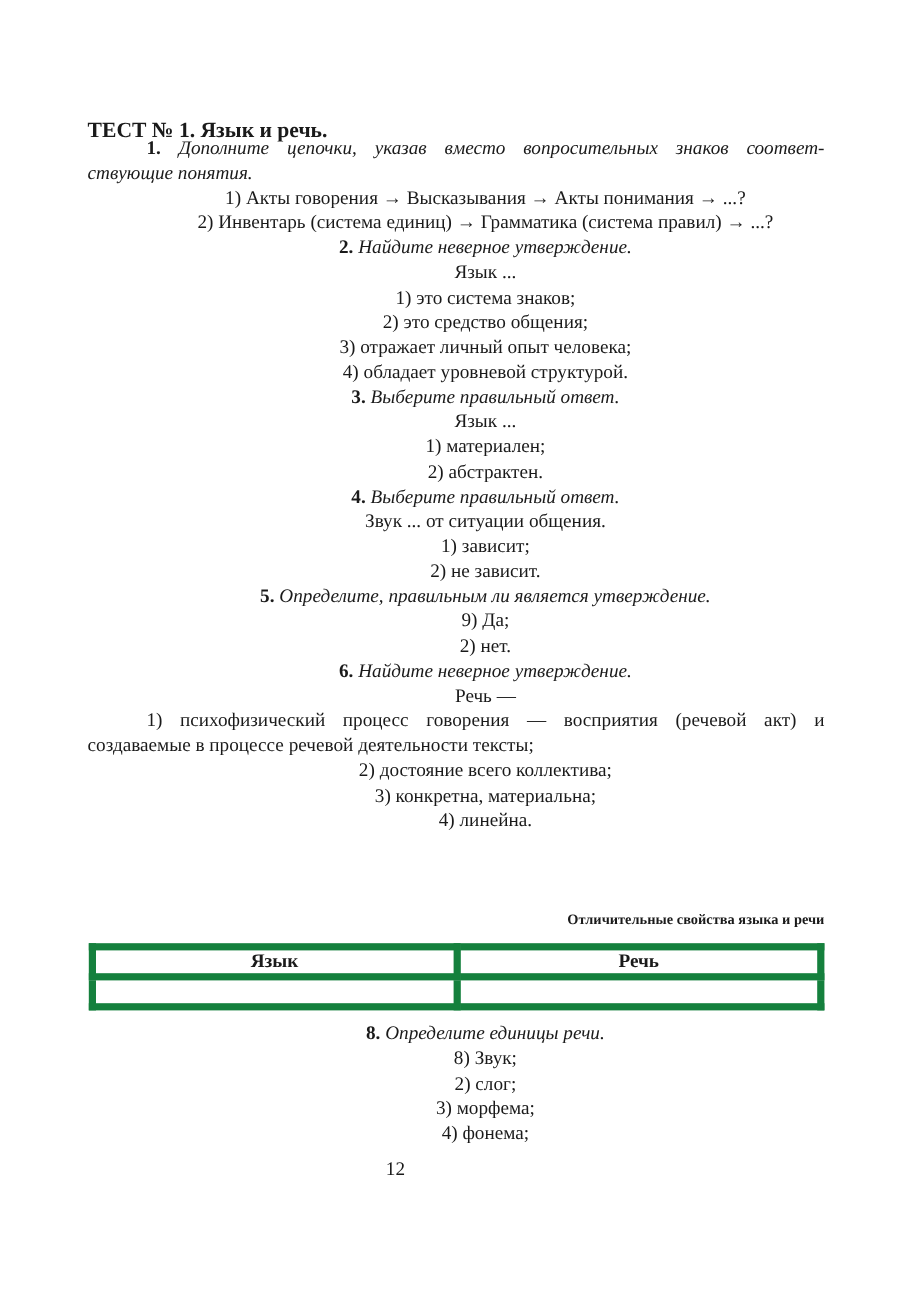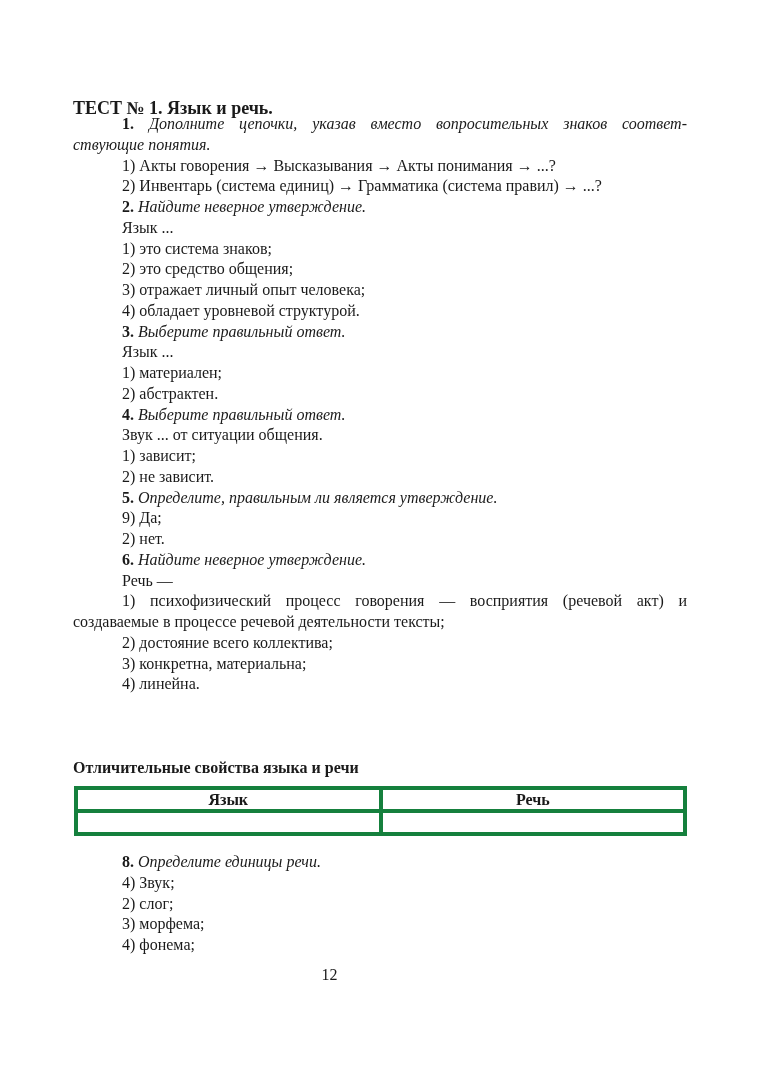--- a/index.html
+++ b/index.html
@@ -1,29 +1,29 @@
 <!DOCTYPE html>
 <html><head>
 <meta charset="utf-8">
 <style>
   html, body { margin:0; padding:0; background:#ffffff; }
   body { width:763px; height:1080px; position:relative; overflow:hidden;
          font-family:"Liberation Serif", serif; color:#1a1a1a; }
   .page { position:absolute; left:0; top:0; width:763px; height:1080px; }
   .title { position:absolute; left:73px; top:70px; font-size:18px; font-weight:bold;margin-top:28px; }
   .body { position:absolute; left:73px; top:114px; width:614px; font-size:16px; line-height:20.75px; }
-  .line { white-space:nowrap; padding-left:49px; }
+  .line { white-space:nowrap; padding-left:49px;text-align:center; }
   .para { text-align:justify; text-indent:49px; }
   .para.justify-last { text-align-last:justify; }
   .num { font-weight:bold; font-style:normal; }
   .it { font-style:italic; }
-  .caption { position:absolute; left:73px; width:614px; top:759px; text-align:left;
-             font-weight:bold; font-size:16px; }
+  .caption { position:absolute; left:73px; width:614px; top:759px; text-align:right;
+             font-weight:bold; font-size:12px; }
   table.tbl { position:absolute; left:74px; top:786px; width:613px; border-collapse:collapse; }
-  table.tbl td, table.tbl th { border:4px solid #15803d; height:19px; padding:0; font-size:16px; }
+  table.tbl td, table.tbl th { border:6px solid #15803d; height:19px; padding:0; font-size:16px; }
   table.tbl th { font-weight:bold; text-align:center; }
   .q8 { position:absolute; left:73px; top:852px; width:614px; font-size:16px; line-height:20.75px; }
   .pagenum { position:absolute; left:0; width:659px; top:966px; text-align:center; font-size:16px; }
 </style>
 </head>
 <body>
 
 <div class="page">
 
   <div class="title">ТЕСТ № 1. Язык и речь.</div>
@@ -76,20 +76,20 @@
     </tr>
     <tr>
       <td></td>
       <td></td>
     </tr>
   </tbody>
     </table>
 
   <div class="q8">
     <div class="line"><span class="num">8.</span> <span class="it">Определите единицы речи.</span></div>
-    <div class="line">4) Звук;</div>
+    <div class="line">8) Звук;</div>
     <div class="line">2) слог;</div>
     <div class="line">3) морфема;</div>
     <div class="line">4) фонема;</div>
   </div>
 
   <div class="pagenum">12</div>
 </div>
 
 </body></html>

